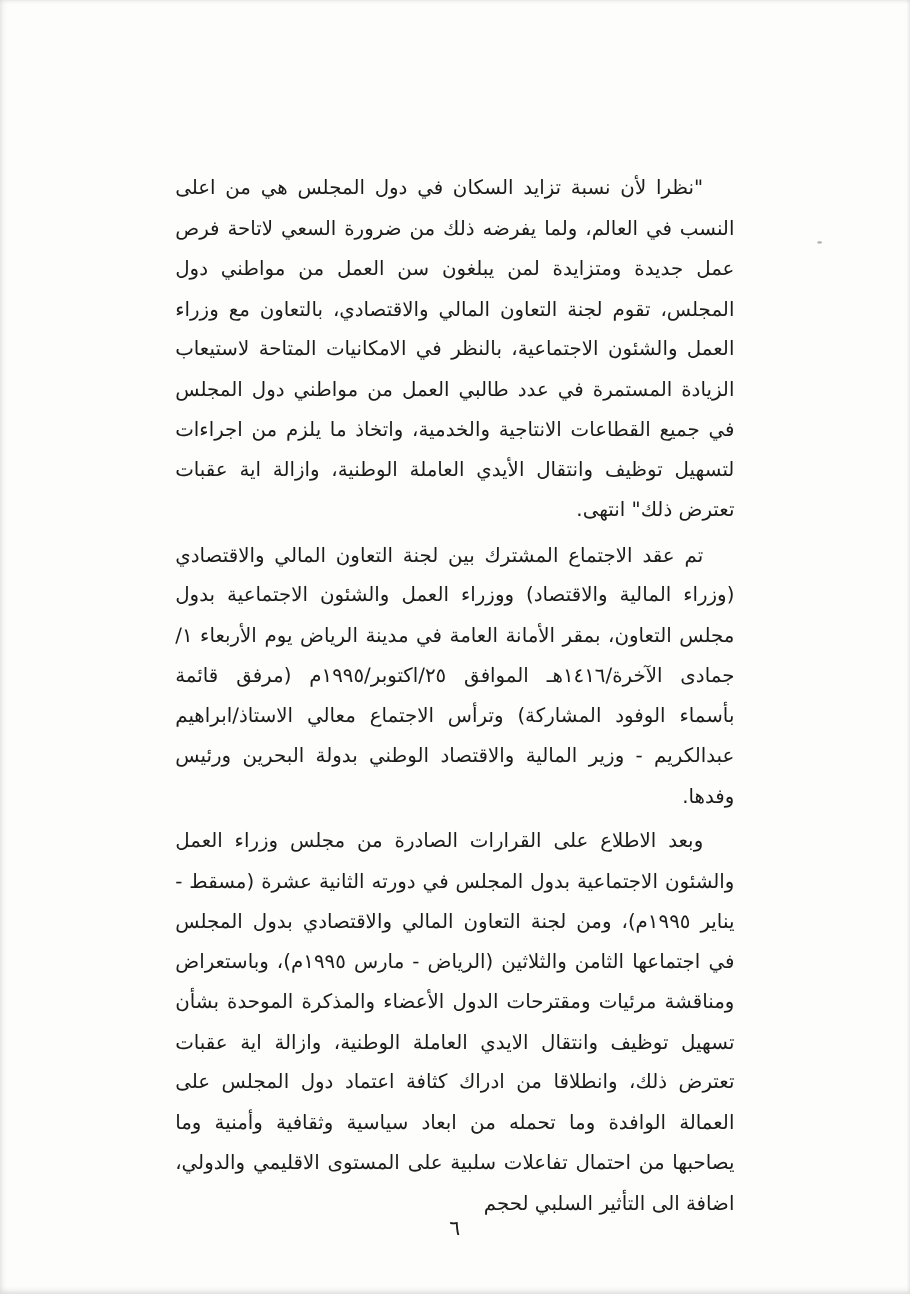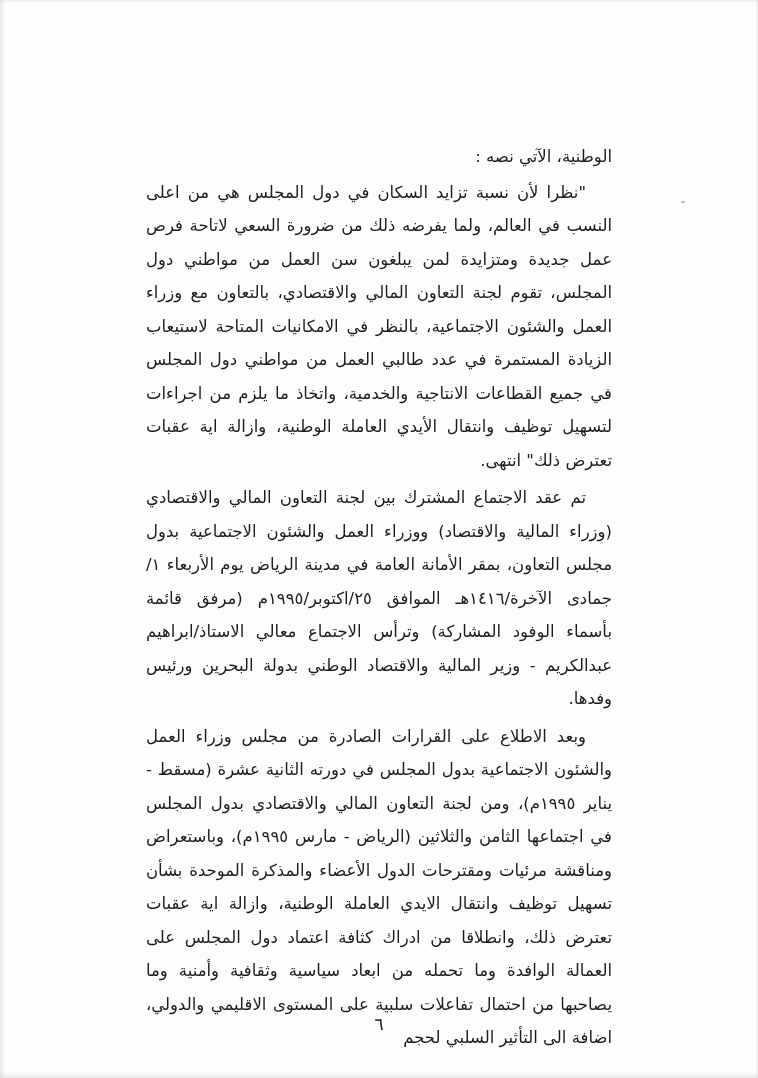--- a/index.html
+++ b/index.html
@@ -64,21 +64,20 @@
     background: #9a9a9a;
     border-radius: 50%;
     opacity: 0.8;
   }
 </style>
 </head>
 <body>
 
 <div class="page">
   <div class="content">
-    <p class="para no-indent">الوطنية، الآتي نصه :</p>
     <p class="para">"نظرا لأن نسبة تزايد السكان في دول المجلس هي من اعلى النسب في العالم، ولما يفرضه ذلك من ضرورة السعي لاتاحة فرص عمل جديدة ومتزايدة لمن يبلغون سن العمل من مواطني دول المجلس، تقوم لجنة التعاون المالي والاقتصادي، بالتعاون مع وزراء العمل والشئون الاجتماعية، بالنظر في الامكانيات المتاحة لاستيعاب الزيادة المستمرة في عدد طالبي العمل من مواطني دول المجلس في جميع القطاعات الانتاجية والخدمية، واتخاذ ما يلزم من اجراءات لتسهيل توظيف وانتقال الأيدي العاملة الوطنية، وازالة اية عقبات تعترض ذلك" انتهى.</p>
     <p class="para">تم عقد الاجتماع المشترك بين لجنة التعاون المالي والاقتصادي (وزراء المالية والاقتصاد) ووزراء العمل والشئون الاجتماعية بدول مجلس التعاون، بمقر الأمانة العامة في مدينة الرياض يوم الأربعاء ١/جمادى الآخرة/١٤١٦هـ الموافق ٢٥/اكتوبر/١٩٩٥م (مرفق قائمة بأسماء الوفود المشاركة) وترأس الاجتماع معالي الاستاذ/ابراهيم عبدالكريم - وزير المالية والاقتصاد الوطني بدولة البحرين ورئيس وفدها.</p>
     <p class="para">وبعد الاطلاع على القرارات الصادرة من مجلس وزراء العمل والشئون الاجتماعية بدول المجلس في دورته الثانية عشرة (مسقط - يناير ١٩٩٥م)، ومن لجنة التعاون المالي والاقتصادي بدول المجلس في اجتماعها الثامن والثلاثين (الرياض - مارس ١٩٩٥م)، وباستعراض ومناقشة مرئيات ومقترحات الدول الأعضاء والمذكرة الموحدة بشأن تسهيل توظيف وانتقال الايدي العاملة الوطنية، وازالة اية عقبات تعترض ذلك، وانطلاقا من ادراك كثافة اعتماد دول المجلس على العمالة الوافدة وما تحمله من ابعاد سياسية وثقافية وأمنية وما يصاحبها من احتمال تفاعلات سلبية على المستوى الاقليمي والدولي، اضافة الى التأثير السلبي لحجم</p>
   </div>
 
   <div class="page-number">٦</div>
 
   <div class="scan-speck"></div>
 </div>
 

